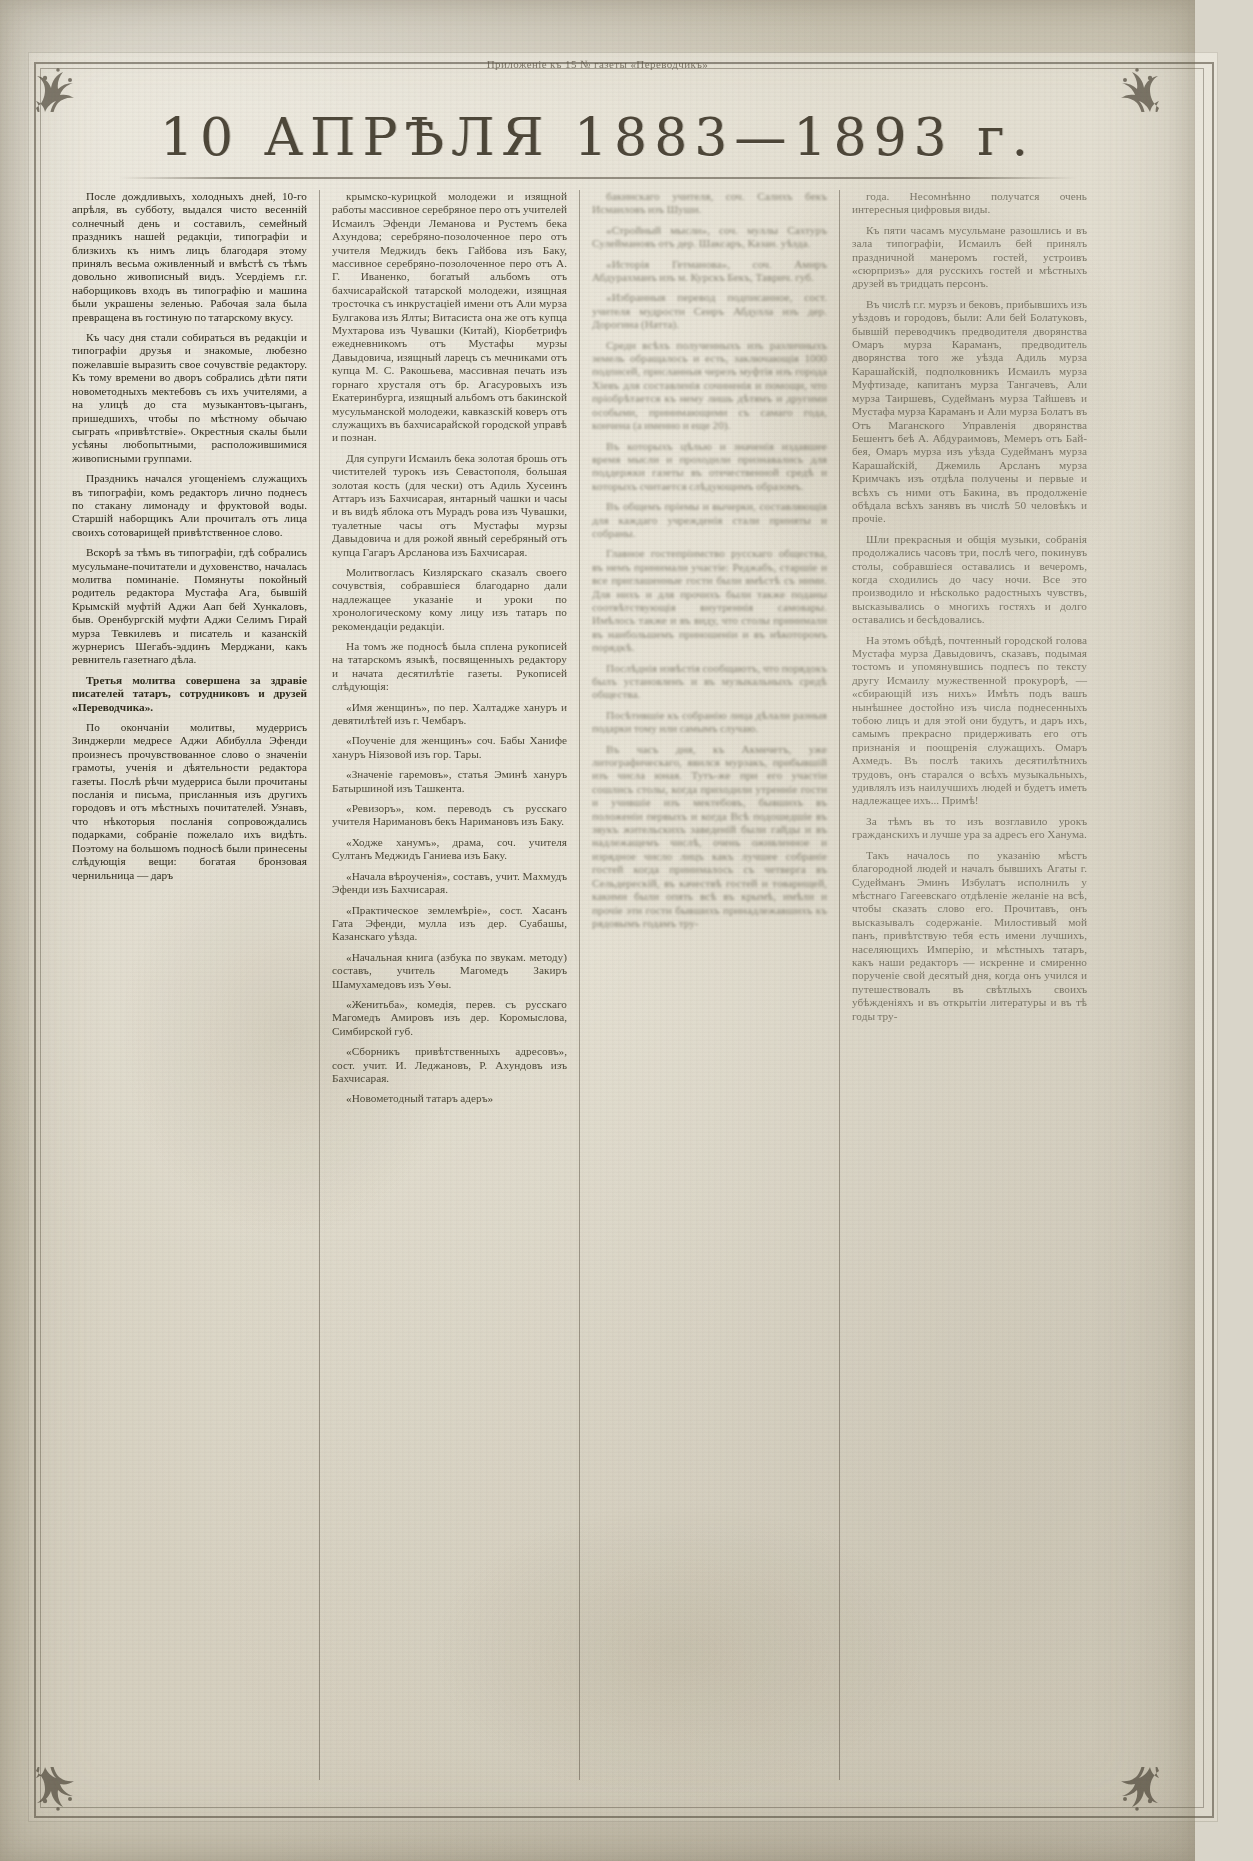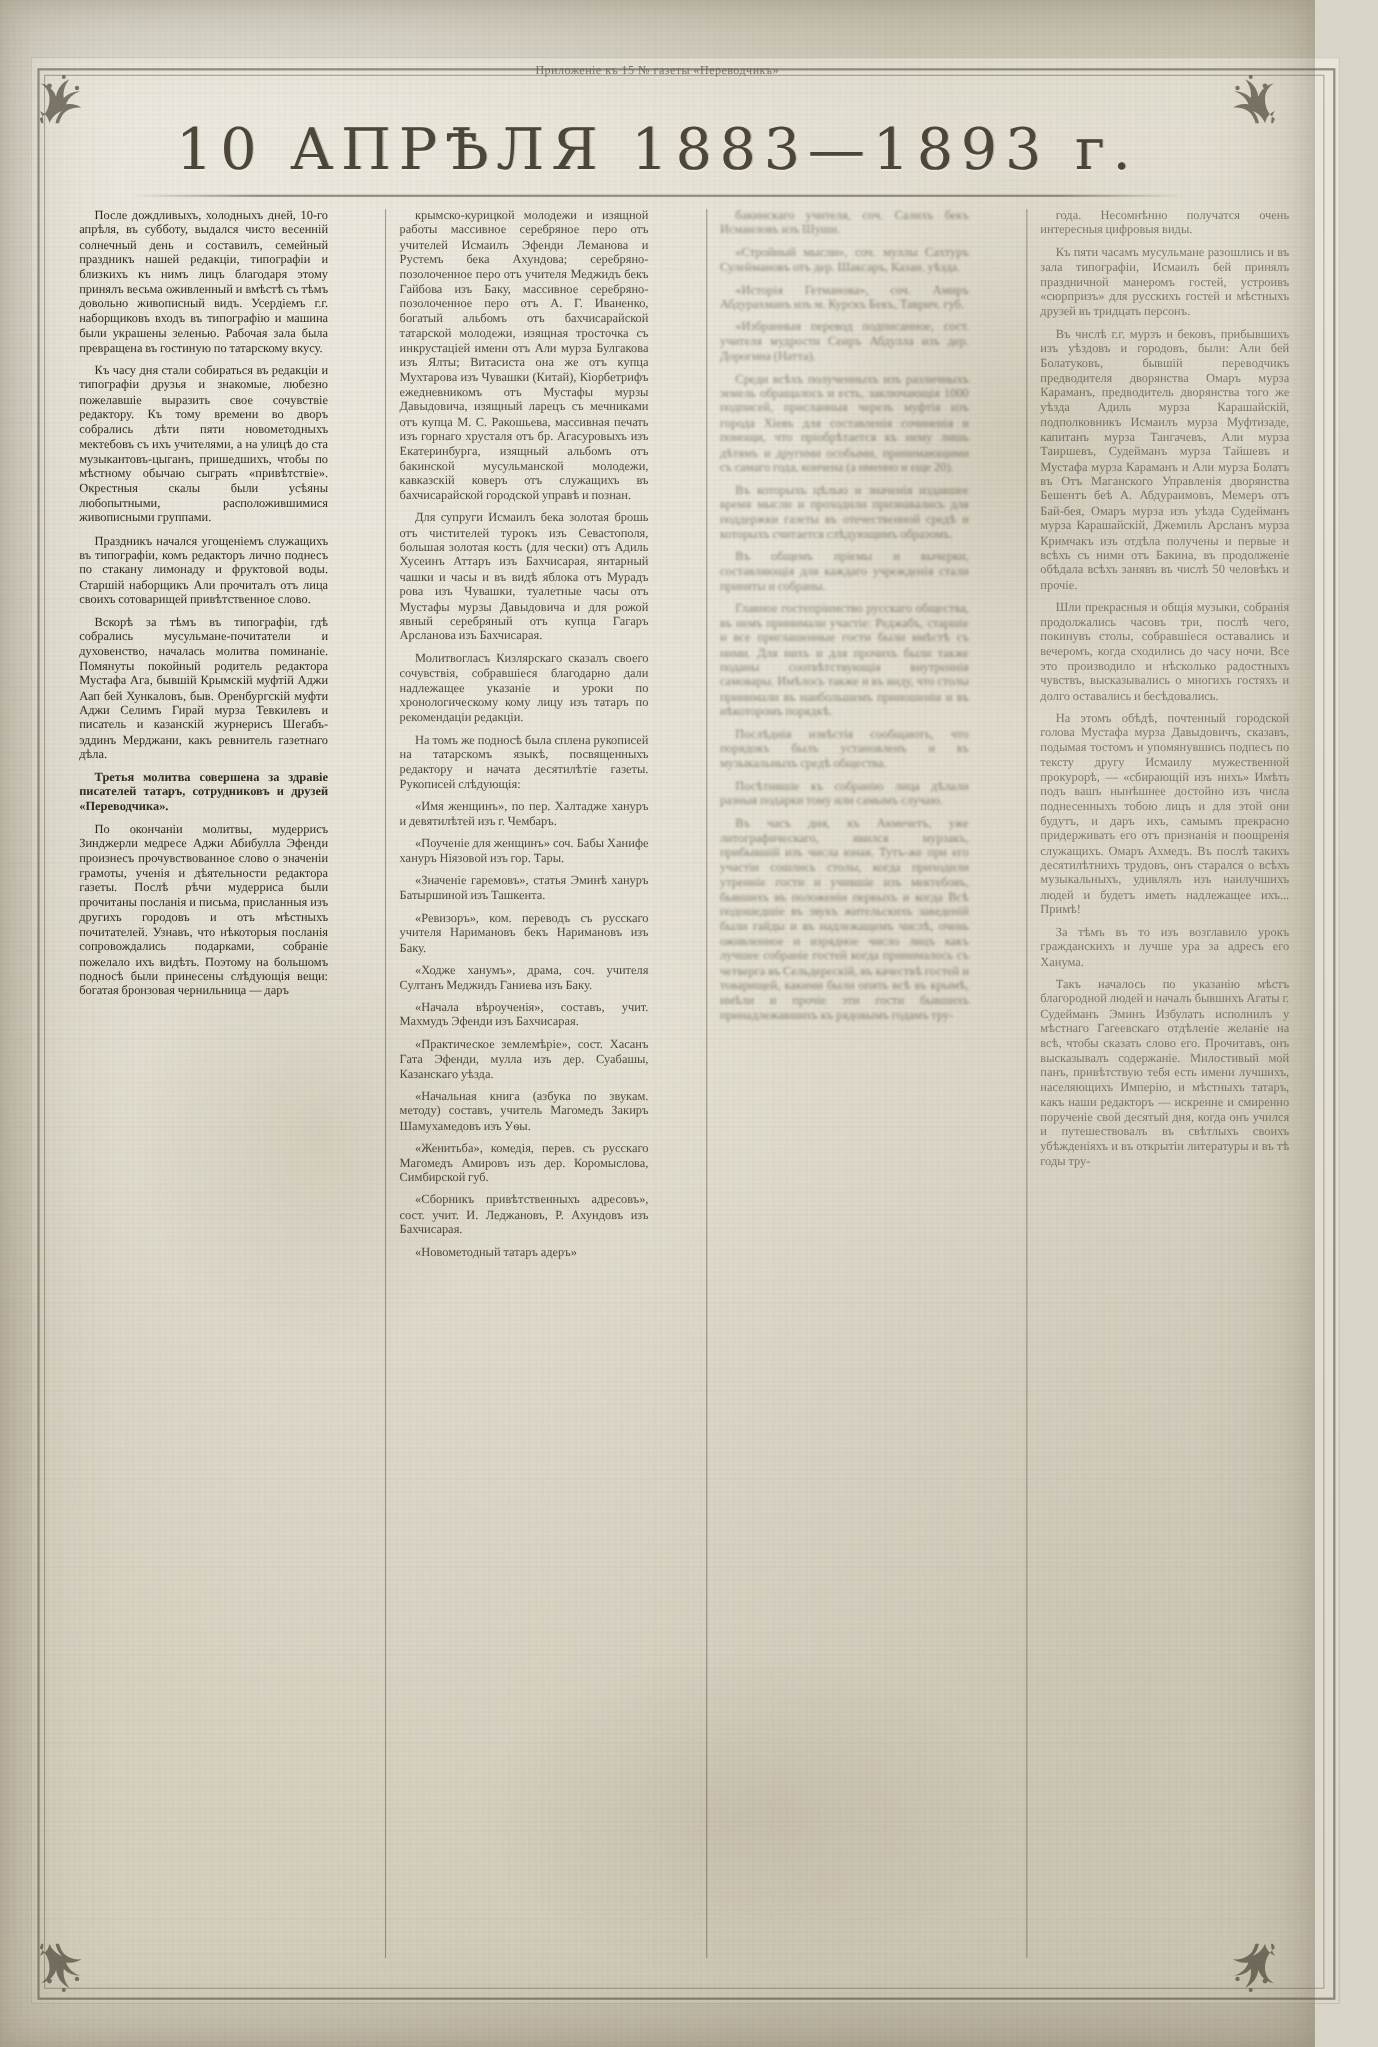--- a/index.html
+++ b/index.html
@@ -71,21 +71,21 @@
   }
   .columns{
     position:absolute;left:60px;top:190px;width:1124px;height:1590px;
     display:flex;gap:0;
   }
   .col{
     width:235px;padding:0 12px;
     box-sizing:content-box;
     position:relative;
   }
-  .col + .col{border-left:1px solid rgba(70,62,48,.45);margin-left:40px;}
+  .col + .col{border-left:1px solid rgba(70,62,48,.45);}
   .col p{
     margin:0 0 7px 0;
     text-align:justify;
     text-indent:14px;
     font-size:11.3px;
     line-height:13.4px;
     color:#33301f;
     font-family:"Liberation Serif", serif;
     hyphens:auto;
     word-spacing:-0.3px;

